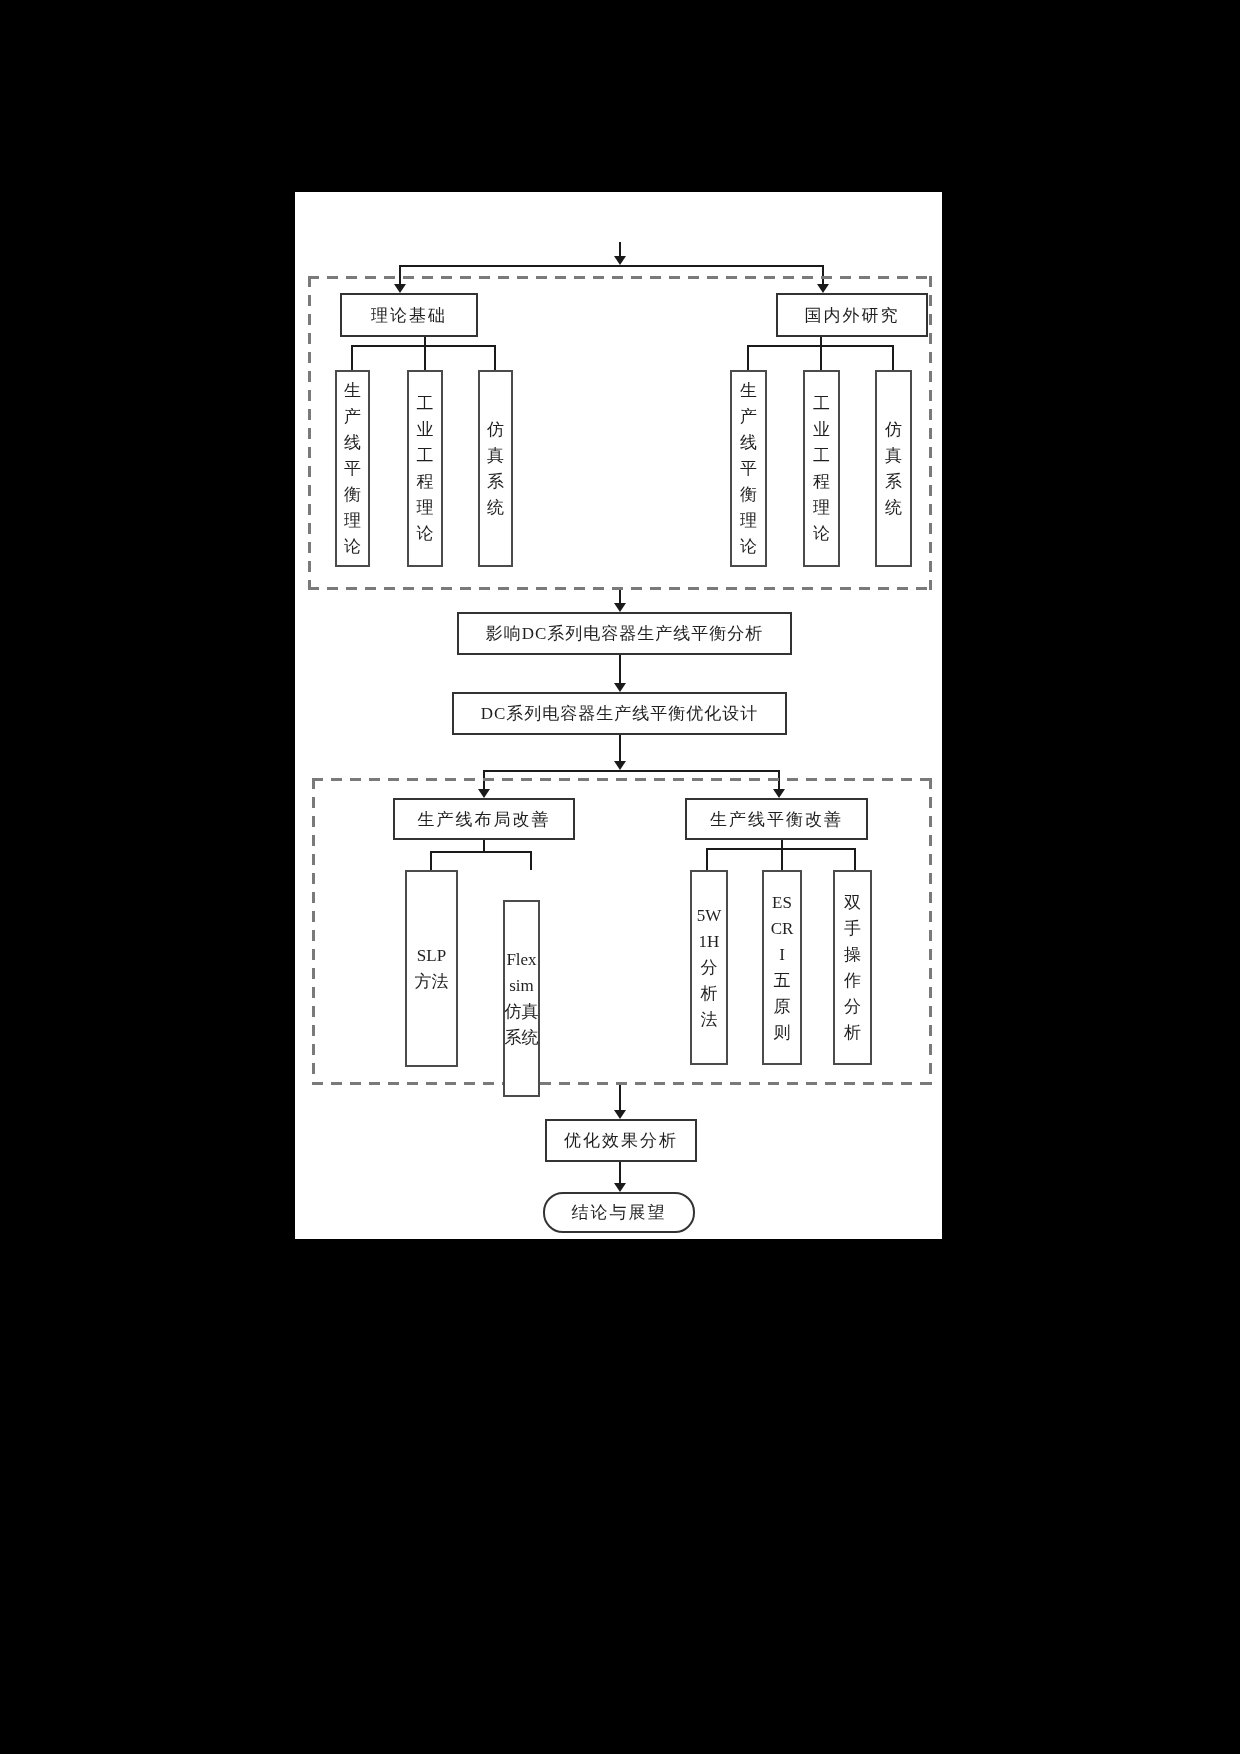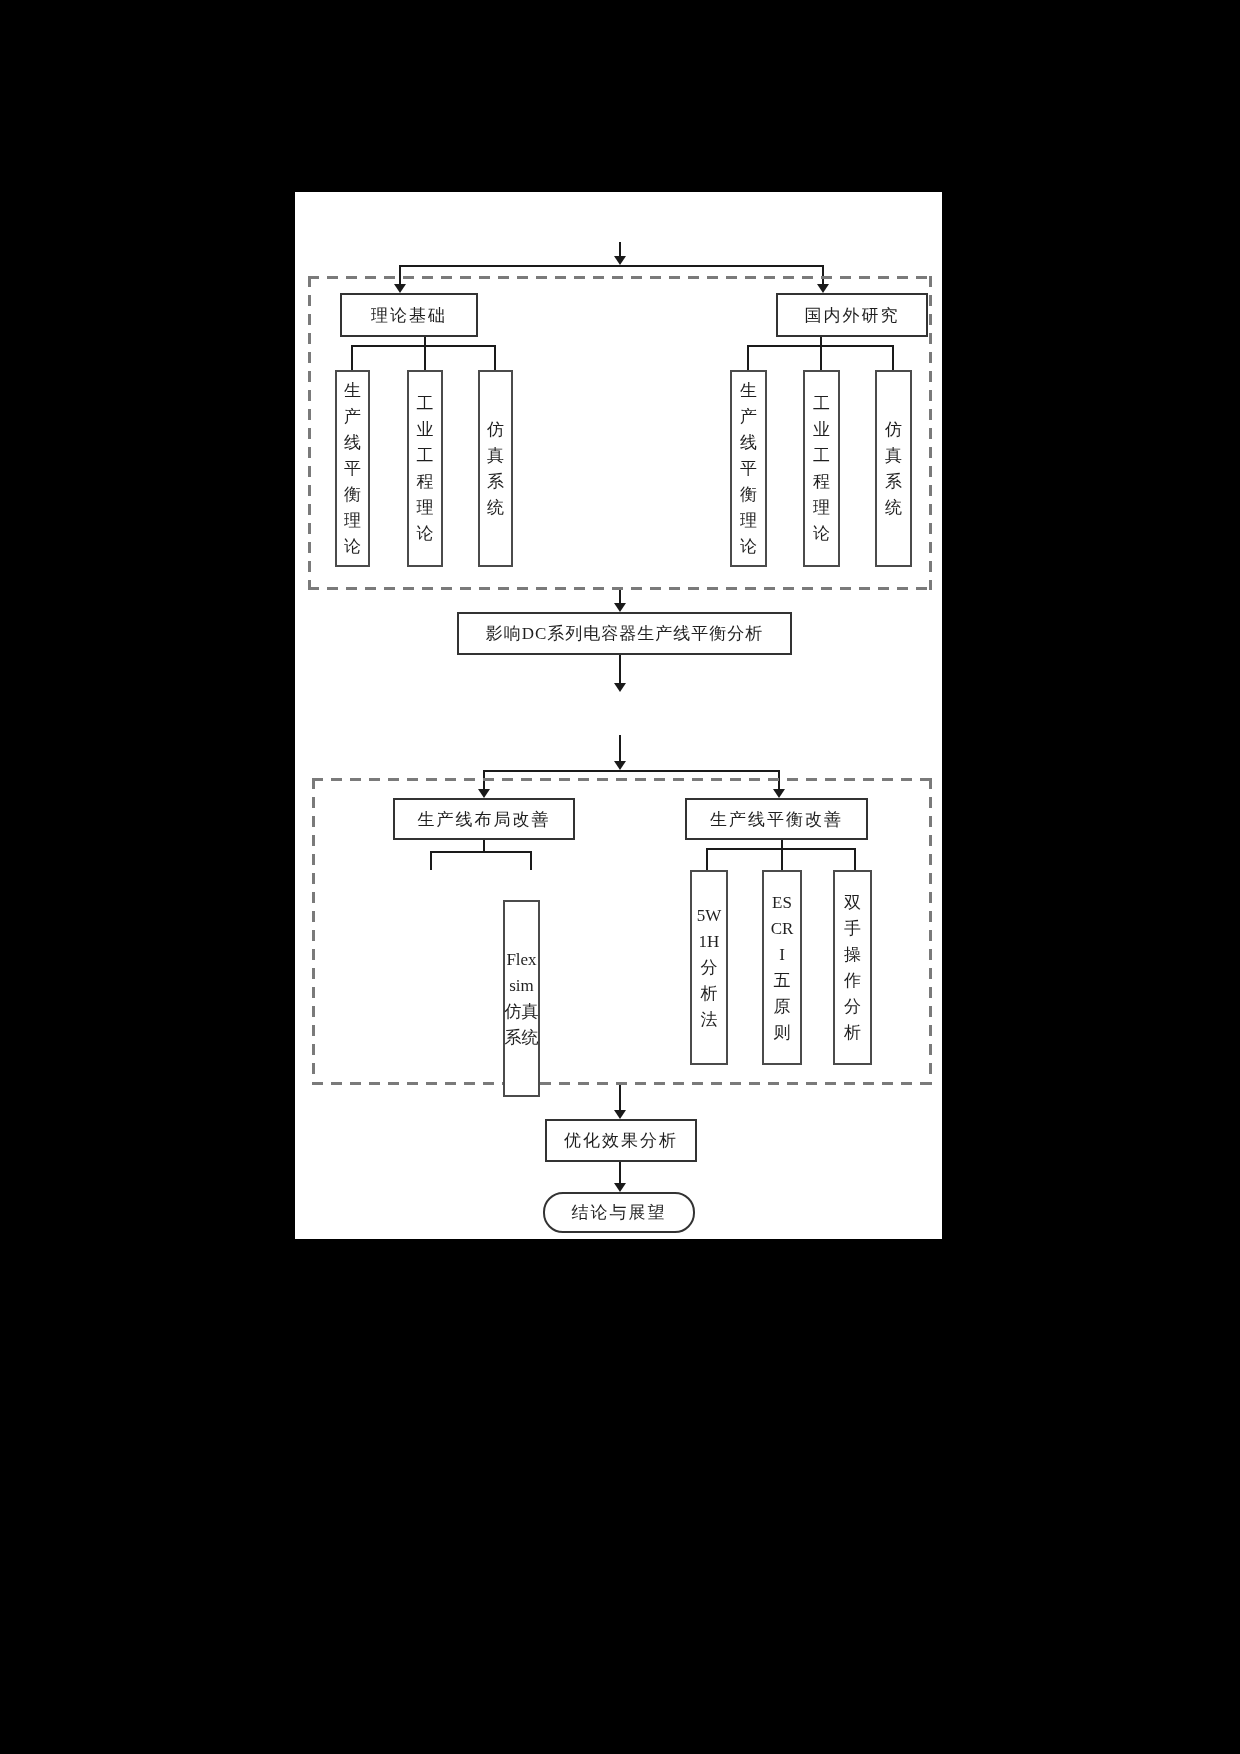--- a/index.html
+++ b/index.html
@@ -130,38 +130,45 @@
     <div class="vl" style="left:324px;top:398px;height:14px;"></div>
     <div class="arr" style="left:319px;top:411px;"></div>
 
     <div class="node small-ls" style="left:162px;top:420px;width:335px;height:43px;">
       <span>影响DC系列电容器生产线平衡分析</span>
     </div>
 
     <div class="vl" style="left:324px;top:463px;height:28px;"></div>
     <div class="arr" style="left:319px;top:491px;"></div>
 
+    <div class="node small-ls" style="left:157px;top:500px;width:335px;height:43px;">
+      <span>DC系列电容器生产线平衡优化设计</span>
+    </div>
 
     <div class="vl" style="left:324px;top:543px;height:26px;"></div>
     <div class="arr" style="left:319px;top:569px;"></div>
     <div class="hl" style="left:188px;top:578px;width:297px;"></div>
     <div class="vl" style="left:188px;top:580px;height:17px;"></div>
     <div class="arr" style="left:183px;top:597px;"></div>
     <div class="vl" style="left:483px;top:580px;height:17px;"></div>
     <div class="arr" style="left:478px;top:597px;"></div>
 
     <div class="dashed" style="left:17px;top:586px;width:620px;height:307px;"></div>
 
     <div class="node" style="left:98px;top:606px;width:182px;height:42px;">
       <span>生产线布局改善</span>
     </div>
     <div class="vl" style="left:188px;top:648px;height:13px;"></div>
     <div class="hl" style="left:135px;top:659px;width:102px;"></div>
     <div class="vl" style="left:135px;top:659px;height:19px;"></div>
     <div class="vl" style="left:235px;top:659px;height:19px;"></div>
+    <div class="vbox" style="left:110px;top:678px;width:53px;height:197px;">
+        <div>SLP</div>
+        <div>方法</div>
+      </div>
     <div class="vbox" style="left:208px;top:708px;width:37px;height:197px;">
         <div>Flex</div>
         <div>sim</div>
         <div>仿真</div>
         <div>系统</div>
       </div>
 
     <div class="node" style="left:390px;top:606px;width:183px;height:42px;">
       <span>生产线平衡改善</span>
     </div>

